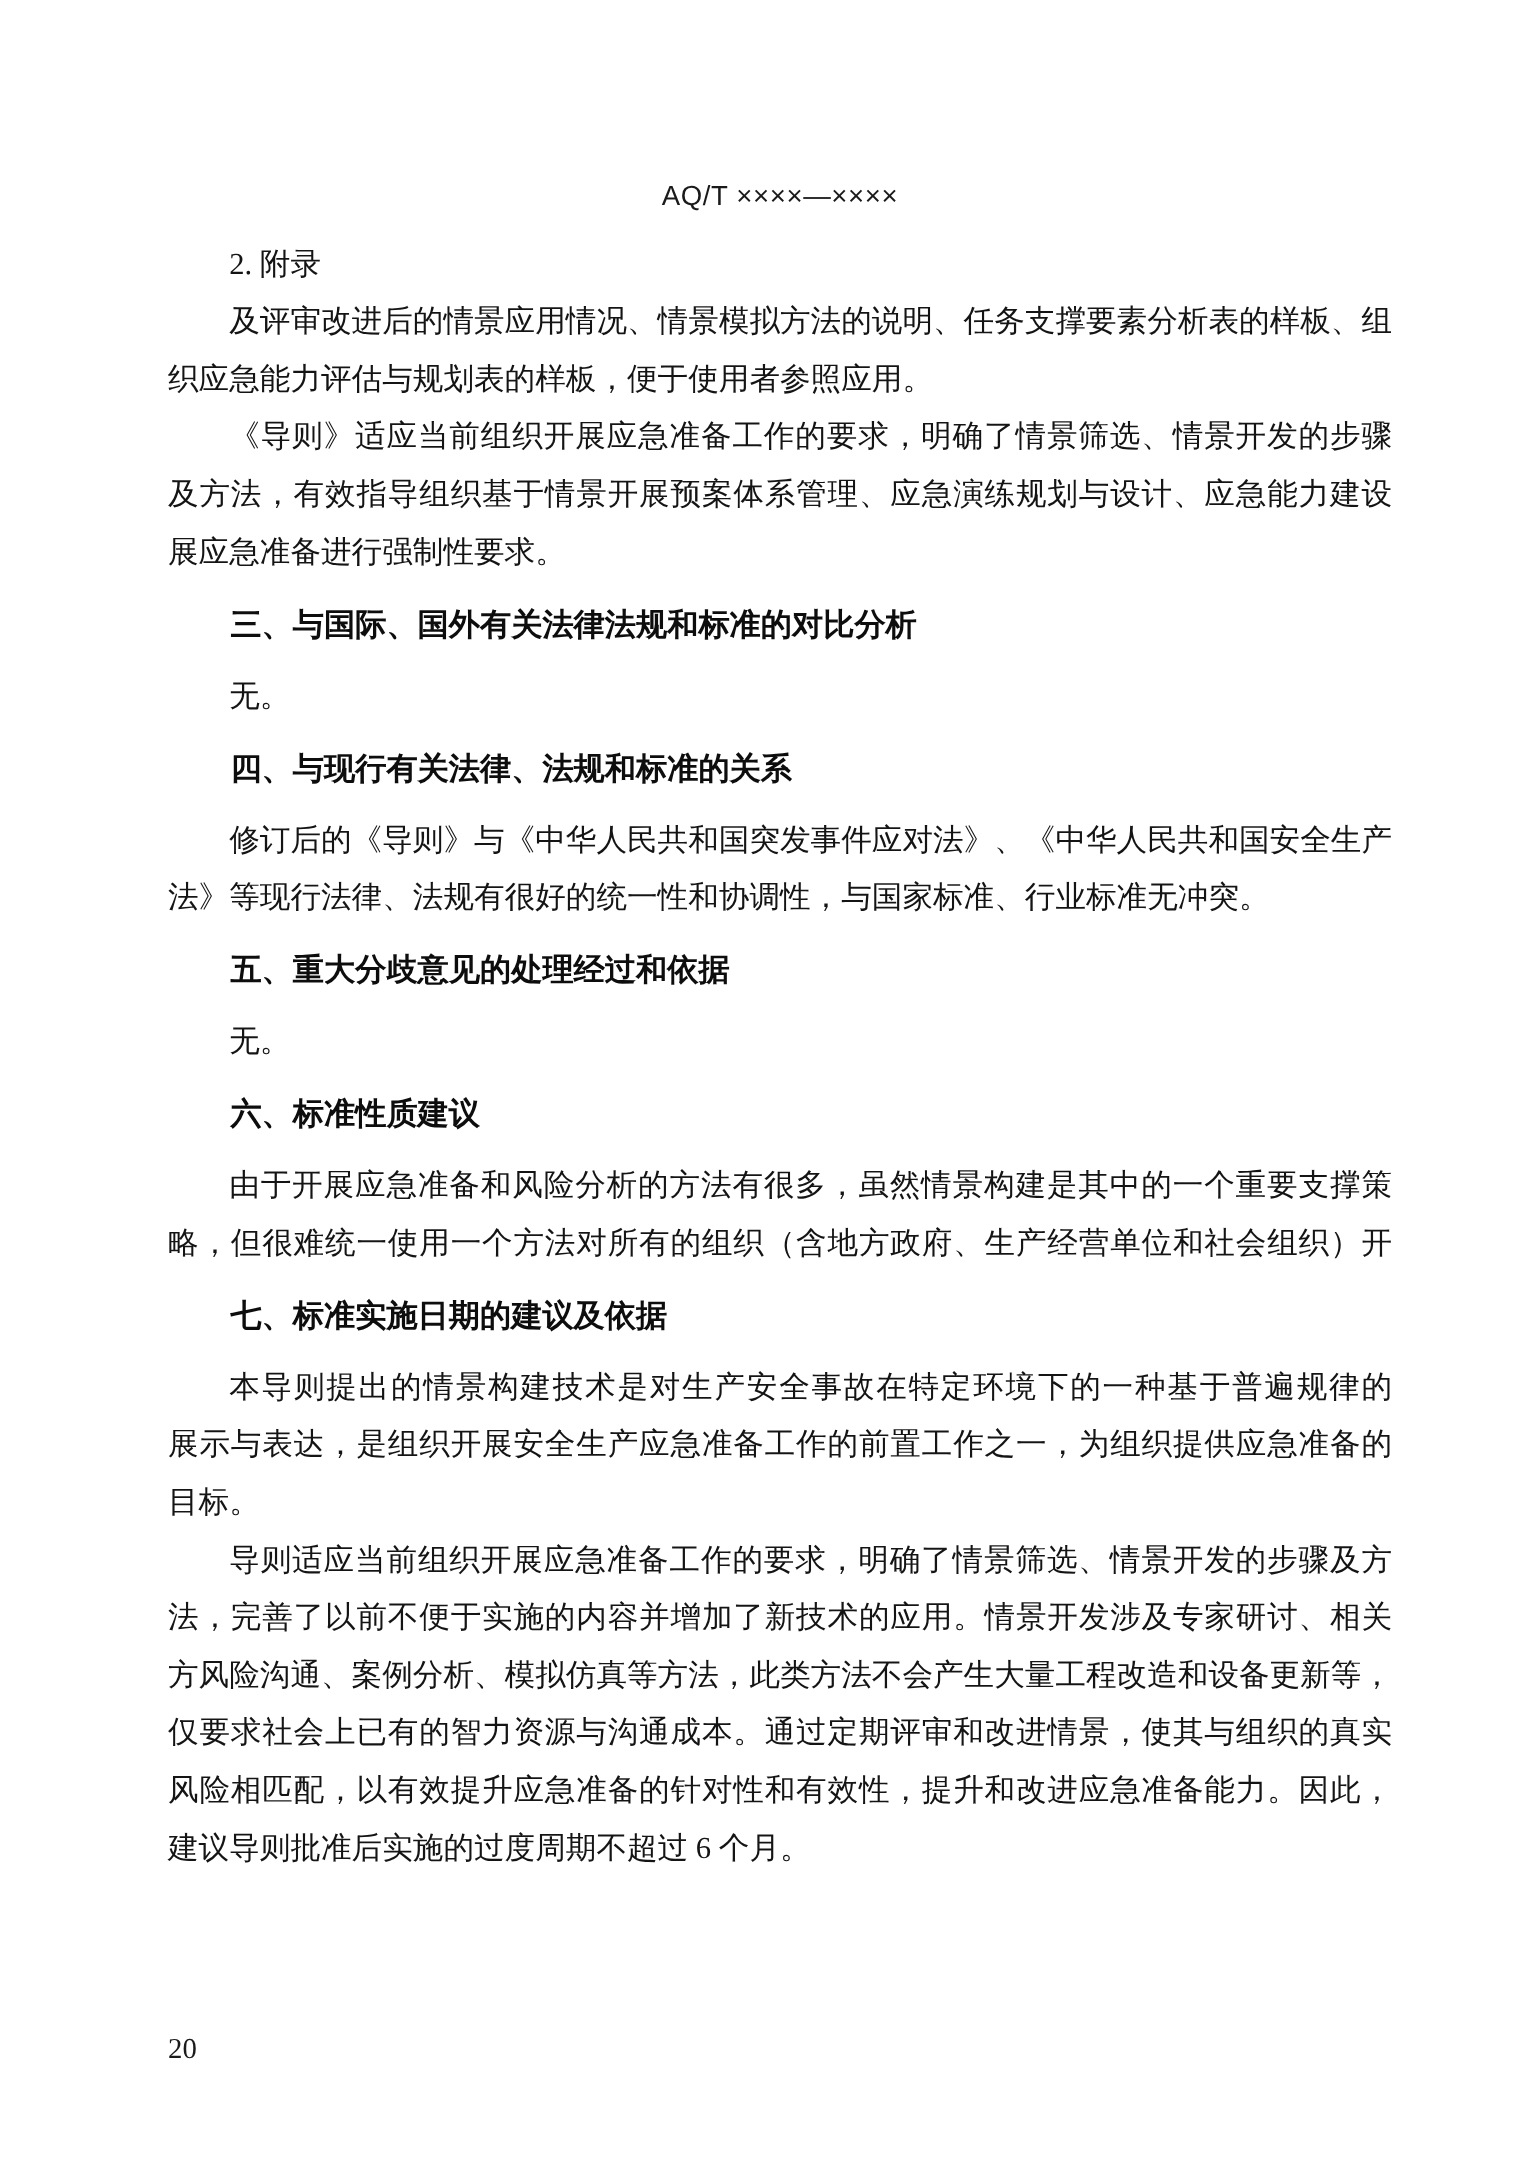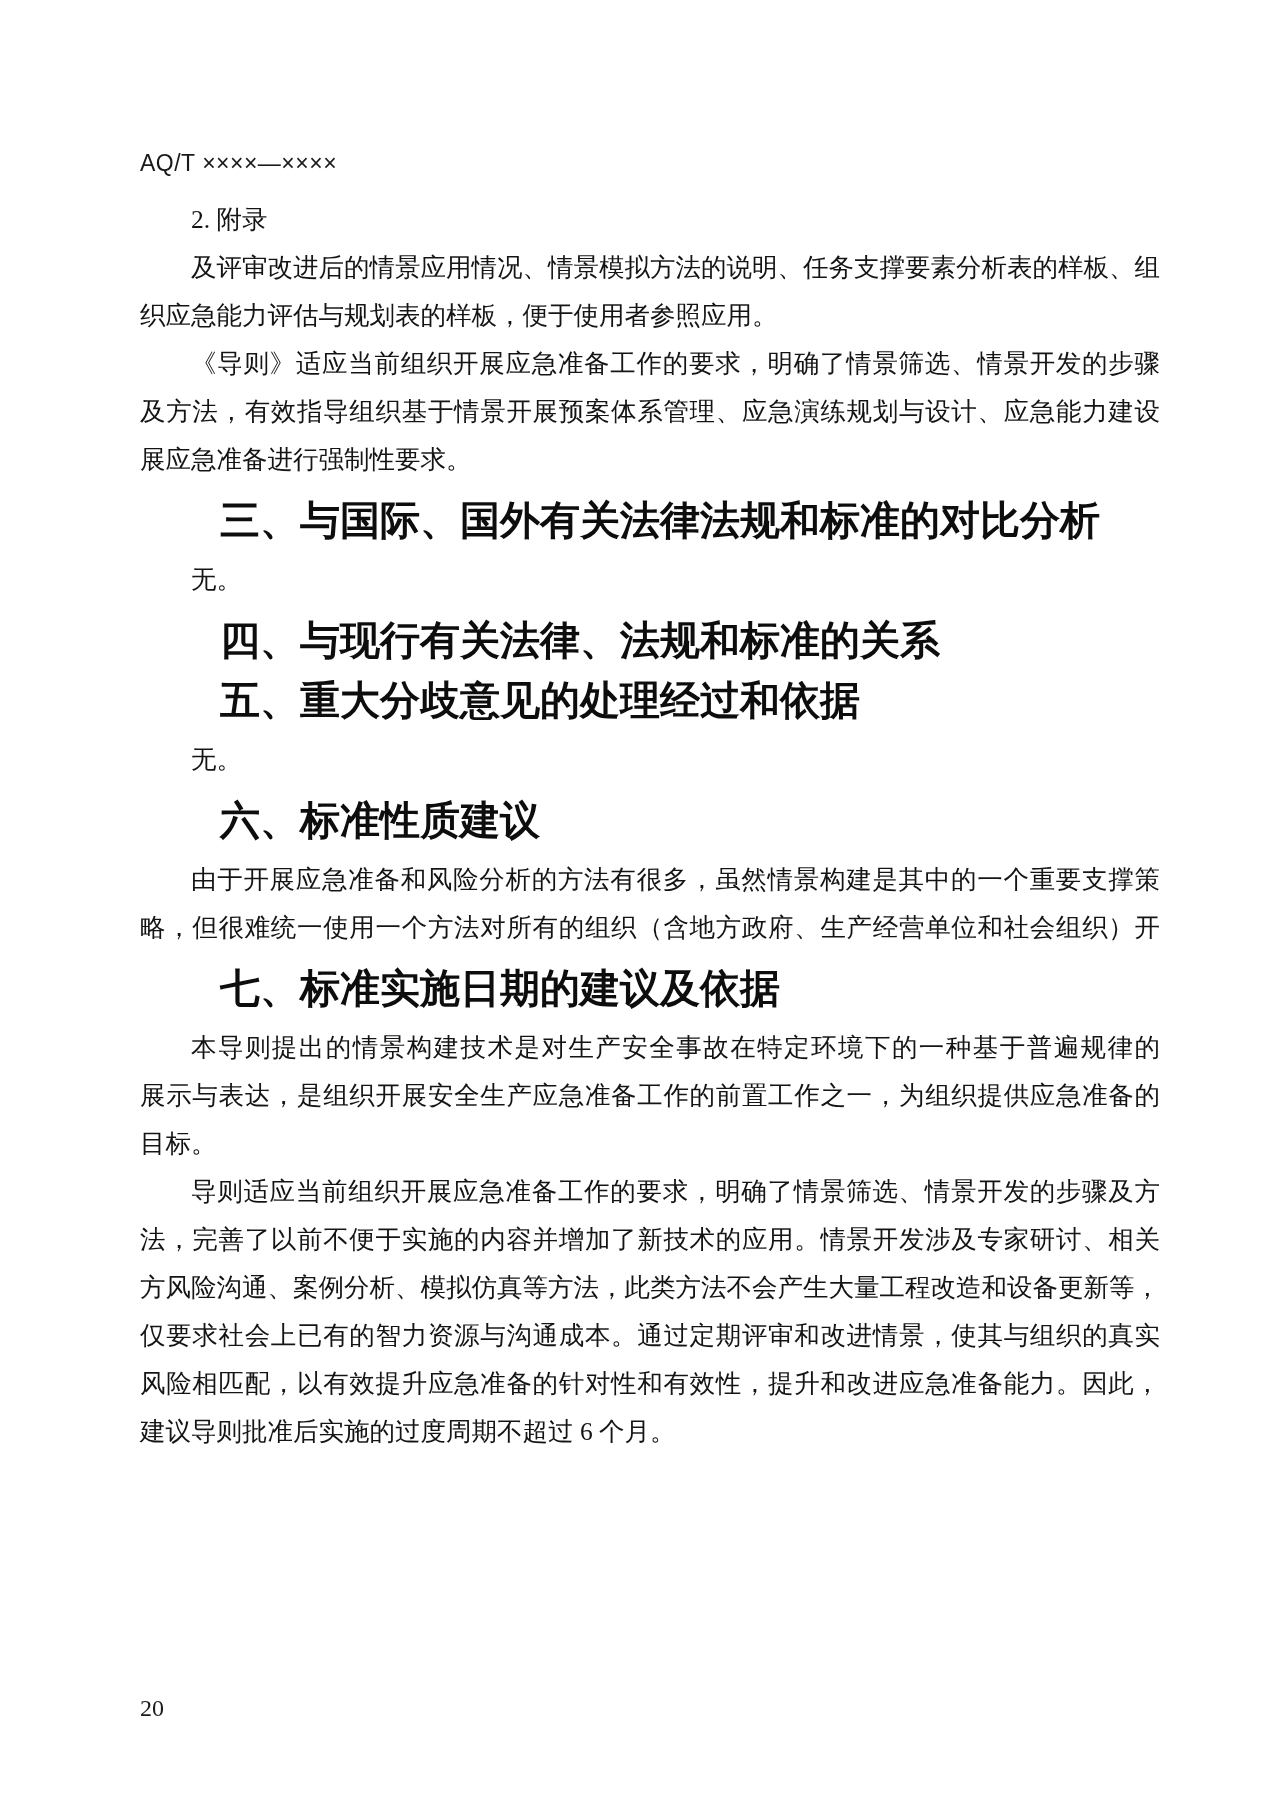--- a/index.html
+++ b/index.html
@@ -14,21 +14,21 @@
     margin: 0 auto;
     background: #ffffff;
     overflow: hidden;
     color: #141414;
   }
   .doc-header {
     position: absolute;
     top: 149px;
     left: 140px;
     width: 1020px;
-    text-align: left;
+    text-align: center;
     font-family: "Liberation Sans", "DejaVu Sans", sans-serif;
     font-size: 23px;
     line-height: 28px;
     color: #1a1a1a;
     letter-spacing: 0.5px;
   }
   .doc-body {
     position: absolute;
     top: 196px;
     left: 140px;
@@ -51,21 +51,21 @@
   }
   .line.first {
     text-indent: 2em;
   }
   .heading {
     height: 48px;
     line-height: 48px;
     margin: 12px 0;
     font-family: "Liberation Sans", "DejaVu Sans", sans-serif;
     font-weight: 700;
-    font-size: 40px;
+    font-size: 26px;
     text-indent: 2em;
     white-space: nowrap;
     color: #0d0d0d;
   }
   .doc-footer {
     position: absolute;
     top: 1693px;
     left: 140px;
     width: 1020px;
     text-align: left;
@@ -92,20 +92,24 @@
       <div class="para">
         <div class="line first fill">《导则》适应当前组织开展应急准备工作的要求，明确了情景筛选、情景开发的步骤</div>
         <div class="line fill">及方法，有效指导组织基于情景开展预案体系管理、应急演练规划与设计、应急能力建设</div>
         <div class="line">展应急准备进行强制性要求。</div>
       </div>
       <div class="heading">三、与国际、国外有关法律法规和标准的对比分析</div>
       <div class="para">
         <div class="line first">无。</div>
       </div>
       <div class="heading">四、与现行有关法律、法规和标准的关系</div>
+      <div class="para">
+        <div class="line first fill">修订后的《导则》与《中华人民共和国突发事件应对法》、《中华人民共和国安全生产</div>
+        <div class="line">法》等现行法律、法规有很好的统一性和协调性，与国家标准、行业标准无冲突。</div>
+      </div>
       <div class="heading">五、重大分歧意见的处理经过和依据</div>
       <div class="para">
         <div class="line first">无。</div>
       </div>
       <div class="heading">六、标准性质建议</div>
       <div class="para">
         <div class="line first fill">由于开展应急准备和风险分析的方法有很多，虽然情景构建是其中的一个重要支撑策</div>
         <div class="line fill">略，但很难统一使用一个方法对所有的组织（含地方政府、生产经营单位和社会组织）开</div>
       </div>
       <div class="heading">七、标准实施日期的建议及依据</div>

